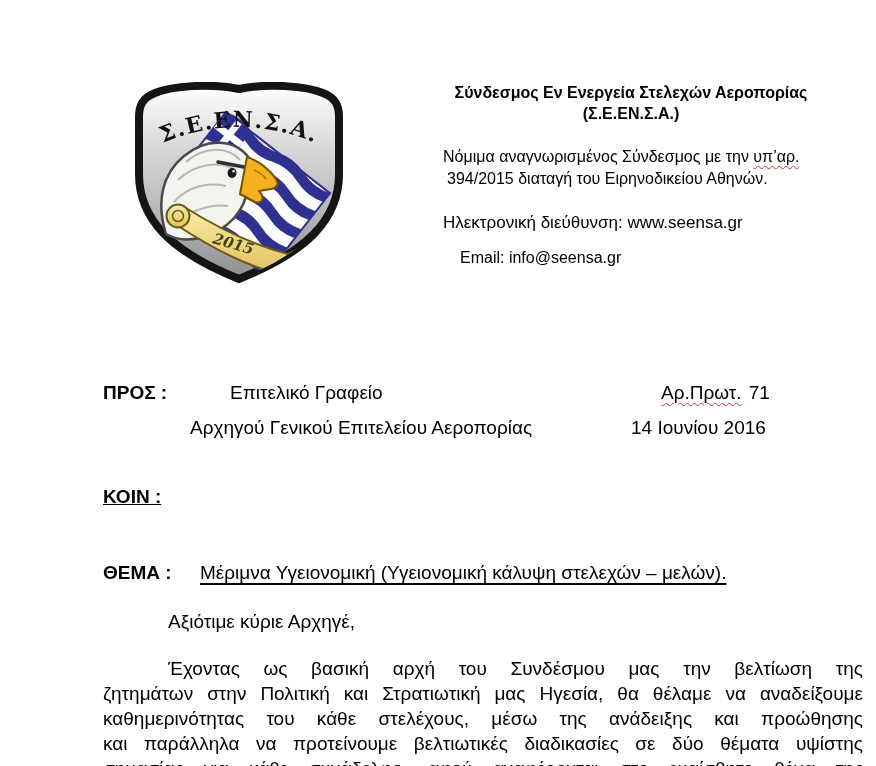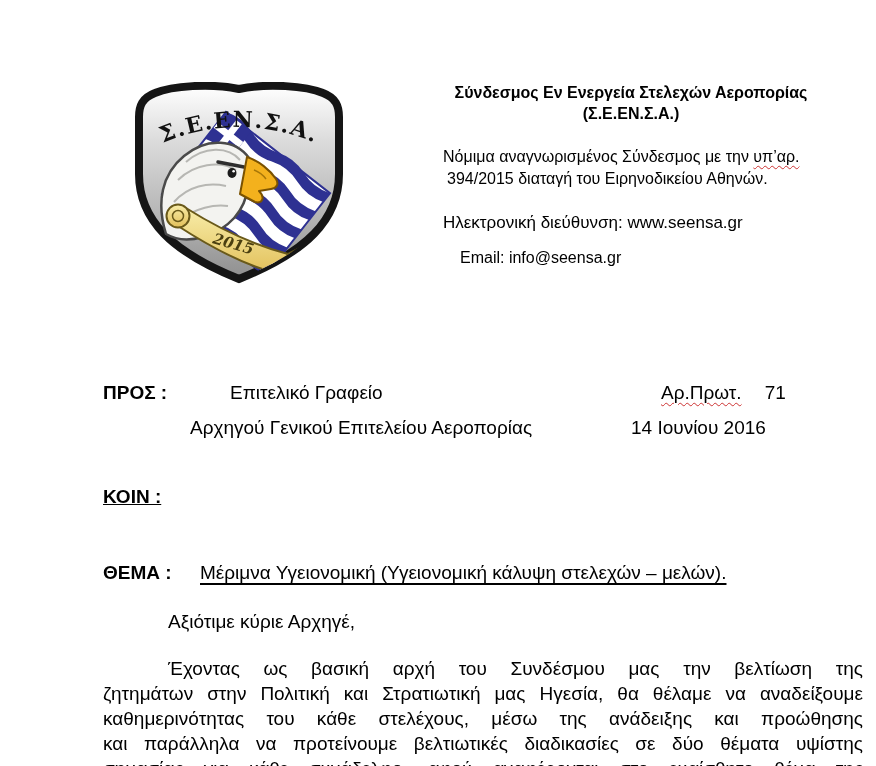--- a/index.html
+++ b/index.html
@@ -32,21 +32,21 @@
     text-decoration-thickness: 1px;
     text-underline-offset: 3px;
   }
 
   
   .fld { font-size: 19px; }
   .lbl { font-weight: bold; }
   .to-label    { left: 103px; top: 382px; }
   .to-line1    { left: 190px; top: 382px; margin-left: 40px; }
   .protocol    { left: 661px; top: 382px; }
-  .protocol .num { margin-left: 23px; }
+  .protocol .num { margin-left: 7px; }
   .to-line2    { left: 190px; top: 417px; }
   .date        { left: 631px; top: 417px; }
   .cc-label    { left: 103px; top: 486px; text-decoration: underline; }
   .cc-value    { left: 190px; top: 486px; }
   .subj-label  { left: 103px; top: 562px; }
   .subj-text   { left: 200px; top: 562px;
                  text-decoration: underline;
                  text-decoration-thickness: 1.5px;
                  text-underline-offset: 4px; }
 

